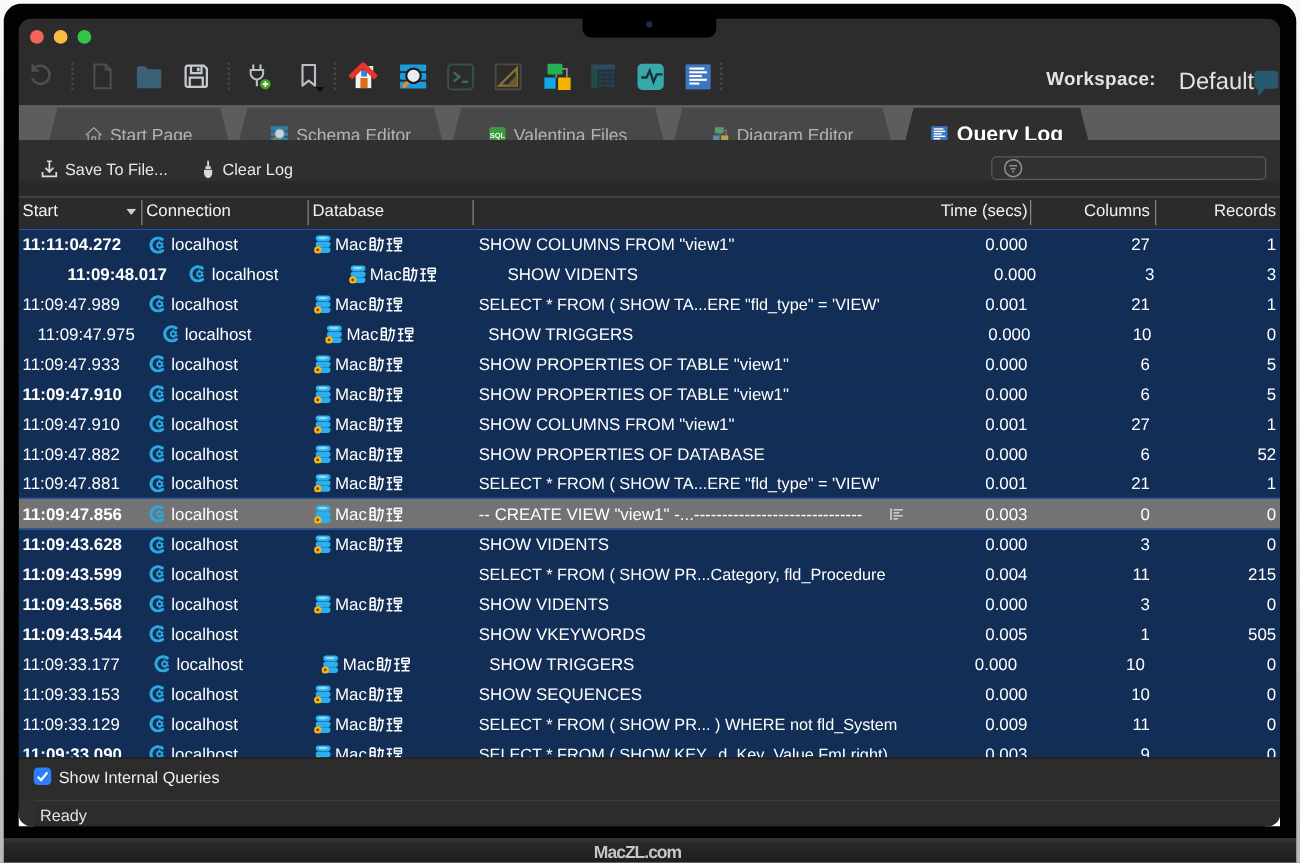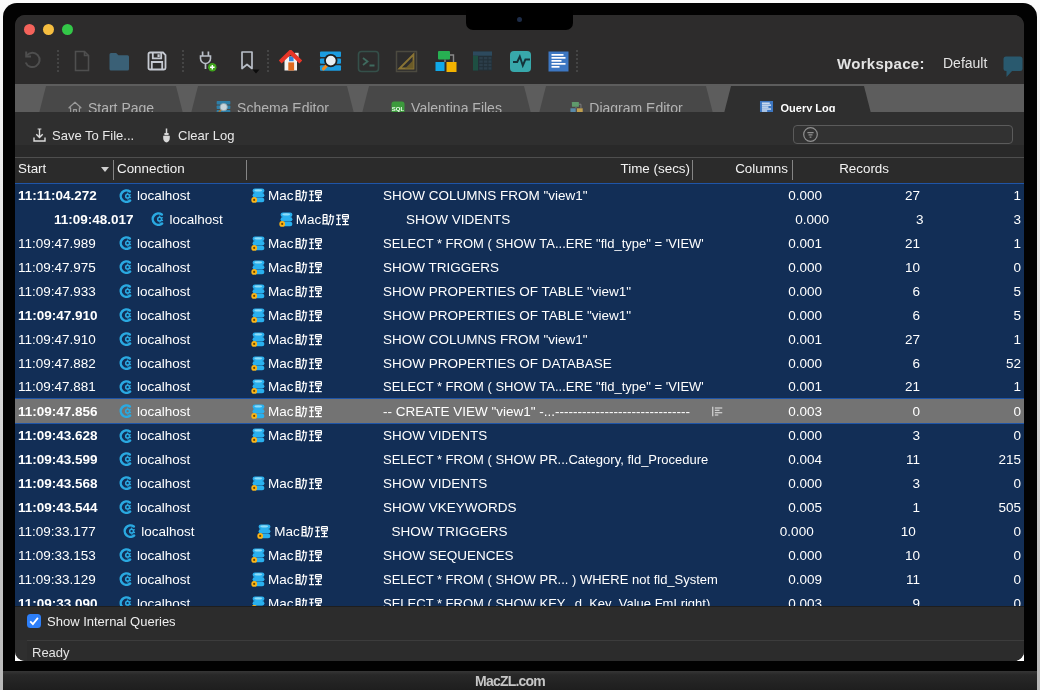--- a/index.html
+++ b/index.html
@@ -21,29 +21,29 @@
   .win { position:absolute; left:15px; top:15px; width:1009px; height:646px;
          background:#2f2f2f; border-radius:10px; overflow:hidden; z-index:2; }
 
   
   .tbar { position:absolute; left:0; top:0; width:100%; height:69px; background:#2d2c2c; }
   .light { position:absolute; top:9px; width:11px; height:11px; border-radius:50%; }
   .tsep { position:absolute; top:35px; height:22px; width:0; border-left:2px dotted #454545; }
   .tico { position:absolute; top:35px; width:24px; height:24px; }
   .tico svg { position:absolute; left:0; top:0; }
   .wsLabel { position:absolute; top:39.5px; left:822px; font-size:15px; letter-spacing:0.3px; color:#e3e3e3; font-weight:bold; }
-  .wsVal { position:absolute; top:40px; left:928px; font-size:14px; color:#e3e3e3; }
+  .wsVal { position:absolute; top:40px; left:928px; font-size:19px; color:#e3e3e3; }
   .bubble { position:absolute; top:41px; left:988px; width:20px; height:22px; }
 
   
   .tabbar { position:absolute; left:0; top:69px; width:100%; height:28px; background:#5d5d5d; }
   .tab { position:absolute; top:2px; height:43px; background:#484848;
          clip-path:polygon(0 100%, 11px 0, calc(100% - 11px) 0, 100% 100%);
          color:#b3b3b3; font-size:14px; display:flex; align-items:center; justify-content:center; gap:6px; }
-  .tab.active { background:#2f2f2f; color:#fff; font-weight:bold; font-size:11px; }
+  .tab.active { background:#2f2f2f; color:#fff; font-weight:bold; font-size:17px; }
   .tab svg { flex:none; }
 
   
   .content { position:absolute; left:0; top:97px; width:100%; height:549px; background:#2f2f2f; }
   .abar { position:absolute; left:0; top:0; width:100%; height:43px; }
   .abtn { position:absolute; top:2px; height:43px; display:flex; align-items:center; gap:5px;
           color:#e8e8e8; font-size:13px; }
   .search { position:absolute; left:778px; top:12.5px; width:220px; height:19px;
             border:1px solid #5b5b5b; border-radius:4px; background:#323232; }
 
@@ -304,20 +304,21 @@
           <path d="M5.4 6.6 h6.2 M6.5 8.9 h4 M7.6 11.2 h1.8" stroke="#909090" stroke-width="1.2"></path>
             </svg>
           </div>
       </div>
       <div class="strip"></div>
       <div class="thead">
         <div class="hc" style="width:99px;">Start<svg width="8" height="5" viewBox="0 0 8 5" style="position:absolute; left:86px; top:9px;">
               <path d="M0 0 H8 L4 5 Z" fill="#cfcfcf"></path>
             </svg></div>
         <div class="hc" style="width:133px;">Connection</div>
+        <div class="hc" style="width:132px;">Database</div>
         <div class="hc" style="width:344px;margin-top:42px;">Query</div>
         <div class="hc" style="width:102px; justify-content:flex-end;">Time (secs)</div>
         <div class="hc" style="width:100px; justify-content:flex-end; padding-right:5px;">Columns</div>
         <div class="hc last" style="width:99px;  justify-content:flex-end;">Records</div>
       </div>
       <div class="tbody">
           <div class="row b selTop" style="top:0px;">
             <div class="cell c1">11:11:04.272</div>
             <div class="cell c2"><svg width="15" height="14" viewBox="0 0 15 14">
                 <use href="#i-conn"></use>
@@ -370,21 +371,21 @@
                   <use href="#g-zhu"></use>
                 </svg><svg width="13" height="13" viewBox="0 0 12 12" style="margin-left:1px;">
                   <use href="#g-li"></use>
                 </svg></span>
             </div>
             <div class="cell c4 qs">SELECT * FROM ( SHOW TA...ERE "fld_type" = 'VIEW'</div>
             <div class="cell c5">0.001</div>
             <div class="cell c6">21</div>
             <div class="cell c7">1</div>
           </div>
-<div class="row r" style="top:72px;">
+<div class="row r" style="top:72px;padding-left:12px;">
             <div class="cell c1">11:09:47.975</div>
             <div class="cell c2"><svg width="15" height="14" viewBox="0 0 15 14">
                 <use href="#i-conn"></use>
               </svg>localhost</div>
             <div class="cell c3">
               <svg width="14" height="15" viewBox="0 0 14 15">
                 <use href="#i-db"></use>
               </svg>
               <span style="display:inline-flex;align-items:center;">Mac<svg width="13" height="13" viewBox="0 0 12 12" style="margin-left:1px;">
                   <use href="#g-zhu"></use>

